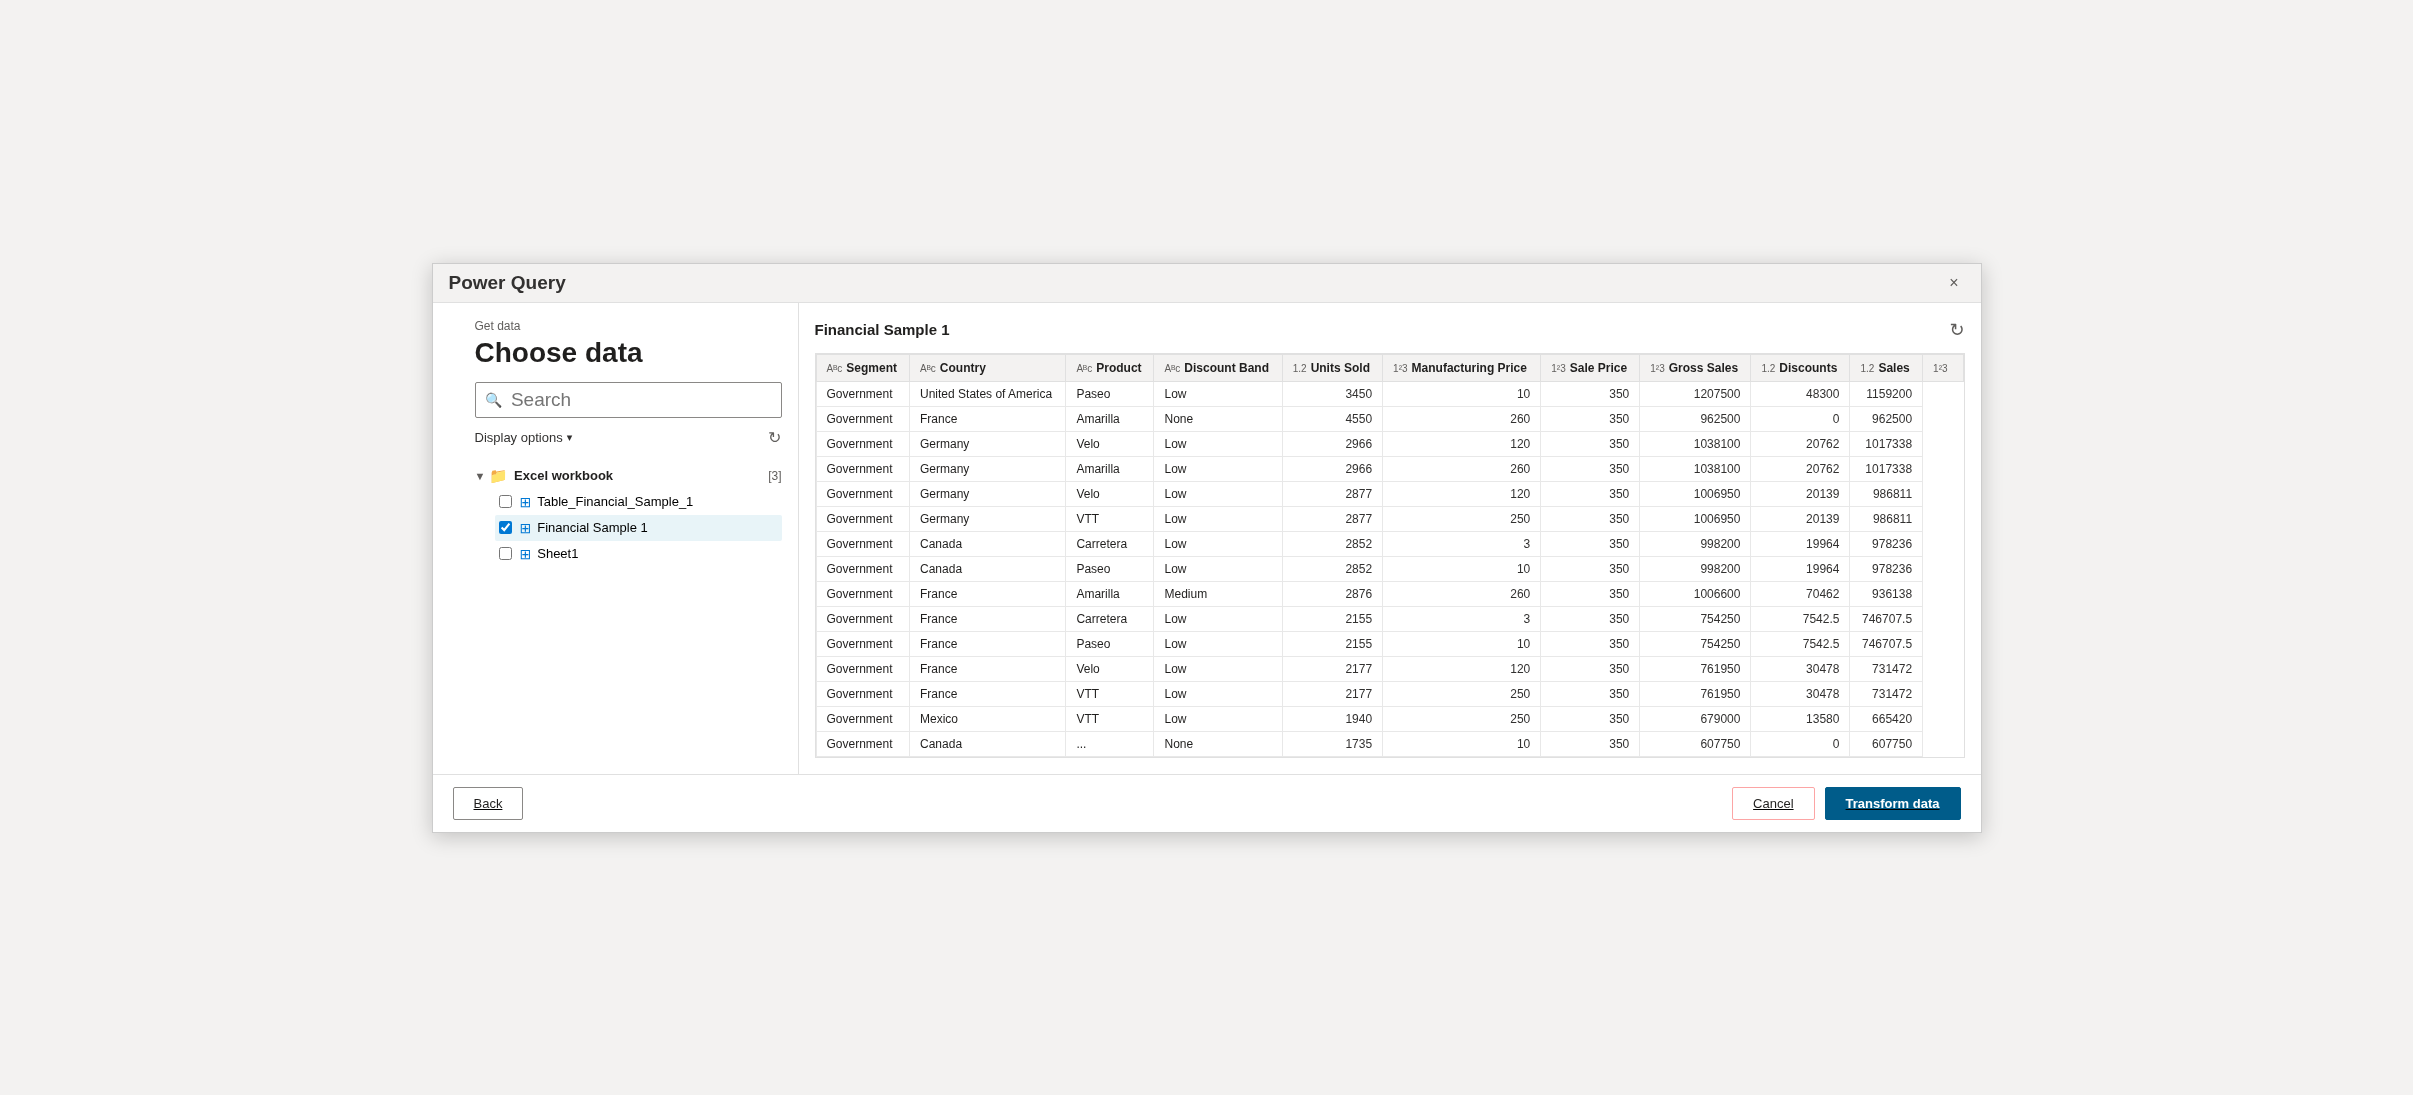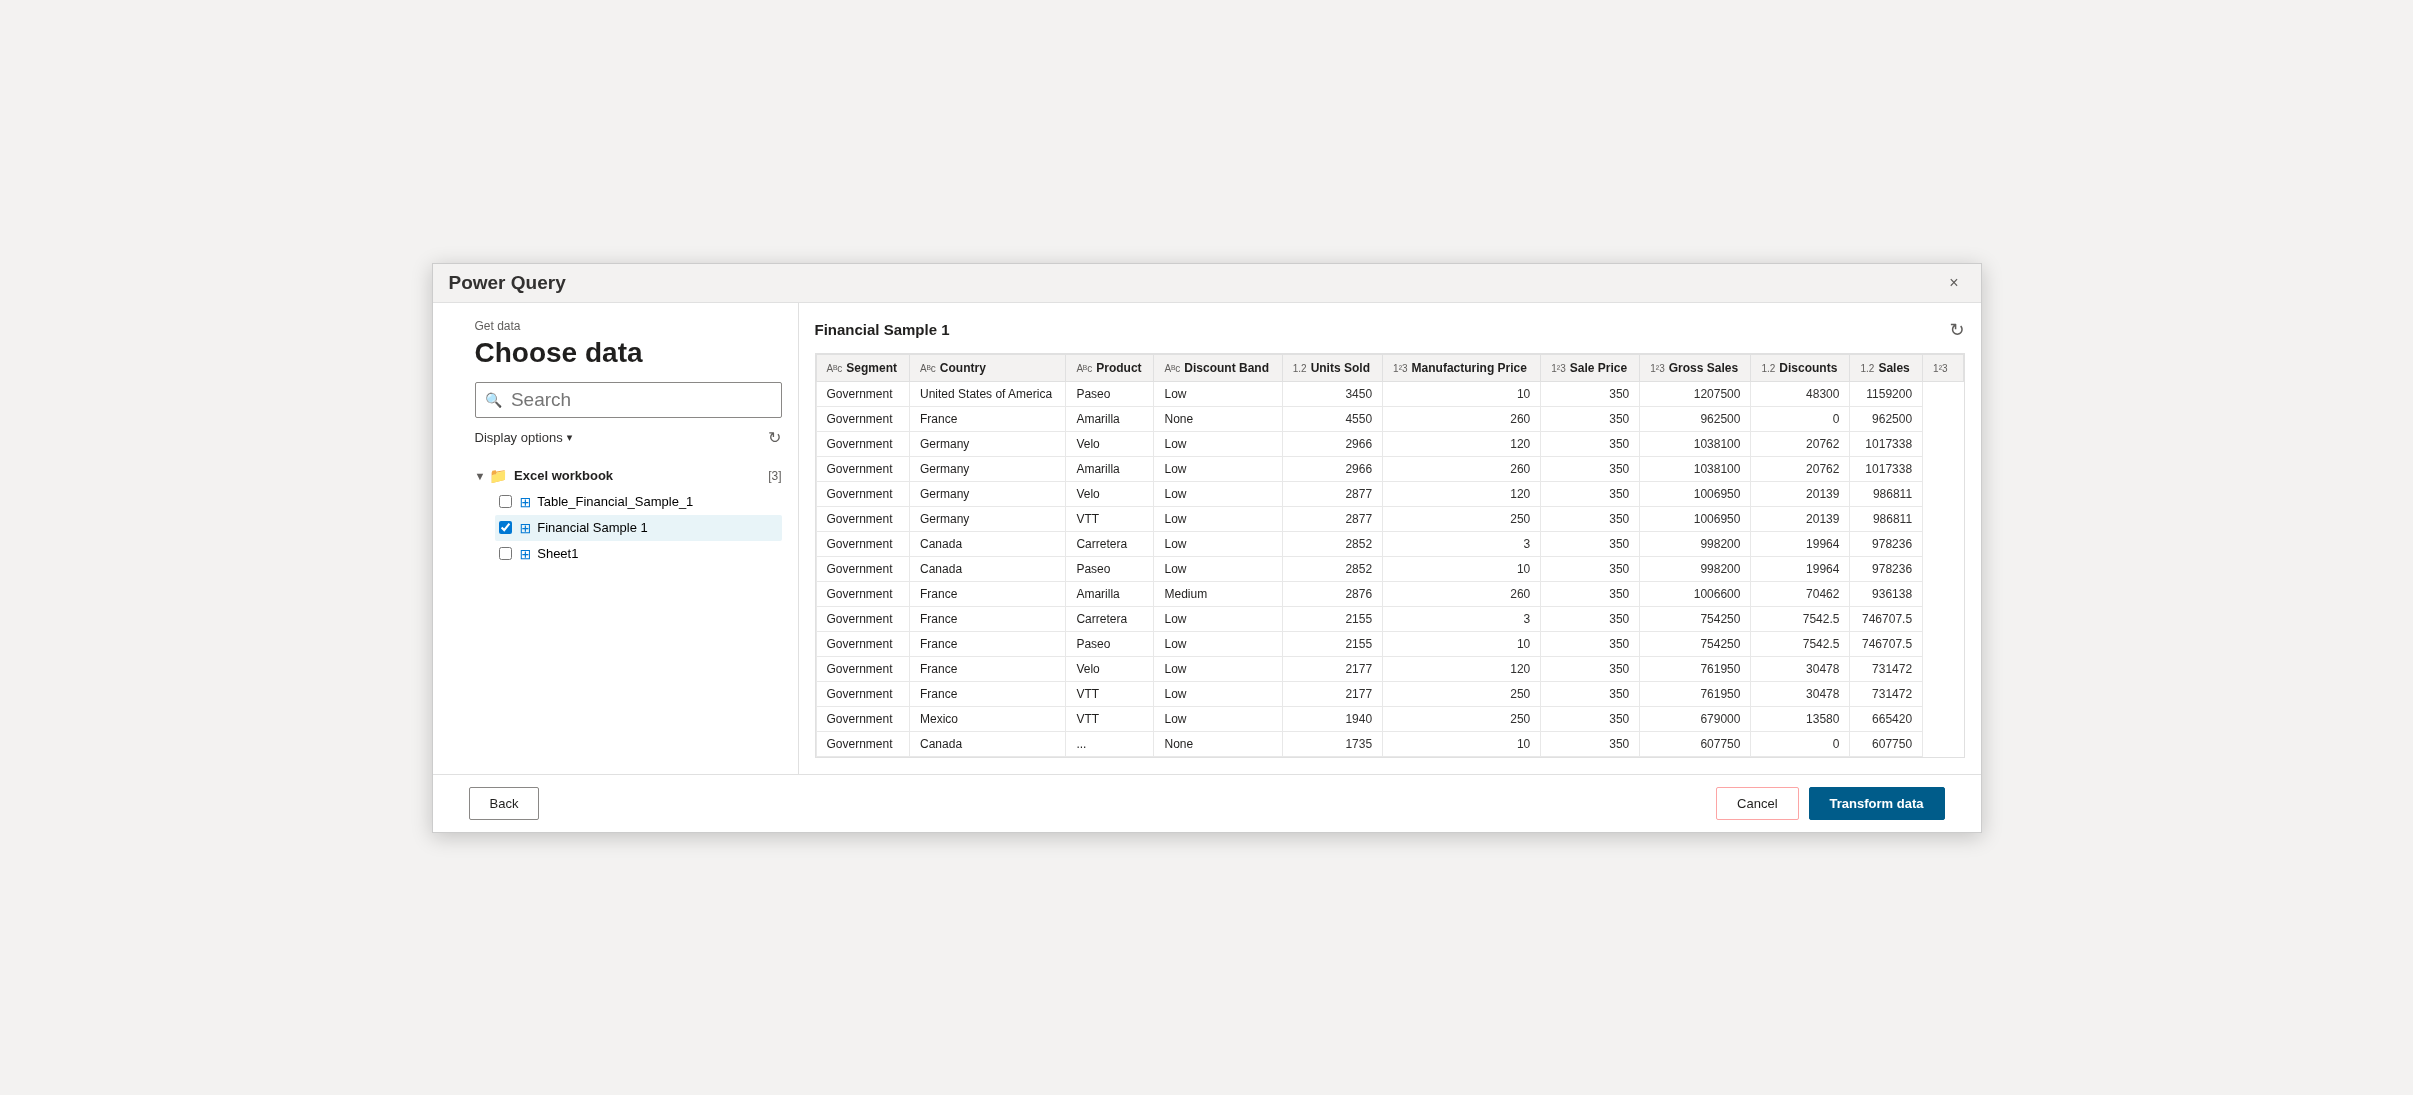--- a/index.html
+++ b/index.html
@@ -218,25 +218,26 @@
       padding: 5px 10px;
       color: #201f1e;
       white-space: nowrap;
     }
     .data-table td.num {
       text-align: right;
       color: #323130;
     }
     .footer {
       border-top: 1px solid #e0e0e0;
-      padding: 12px 36px;
+      padding: 12px 20px;
       display: flex;
       align-items: flex-start;
       justify-content: space-between;
       background: #fff;
+      text-decoration: underline;
     }
     .btn {
       padding: 8px 20px;
       font-size: 13px;
       border-radius: 2px;
       cursor: pointer;
       font-family: inherit;
     }
     .btn-back {
       background: #fff;

